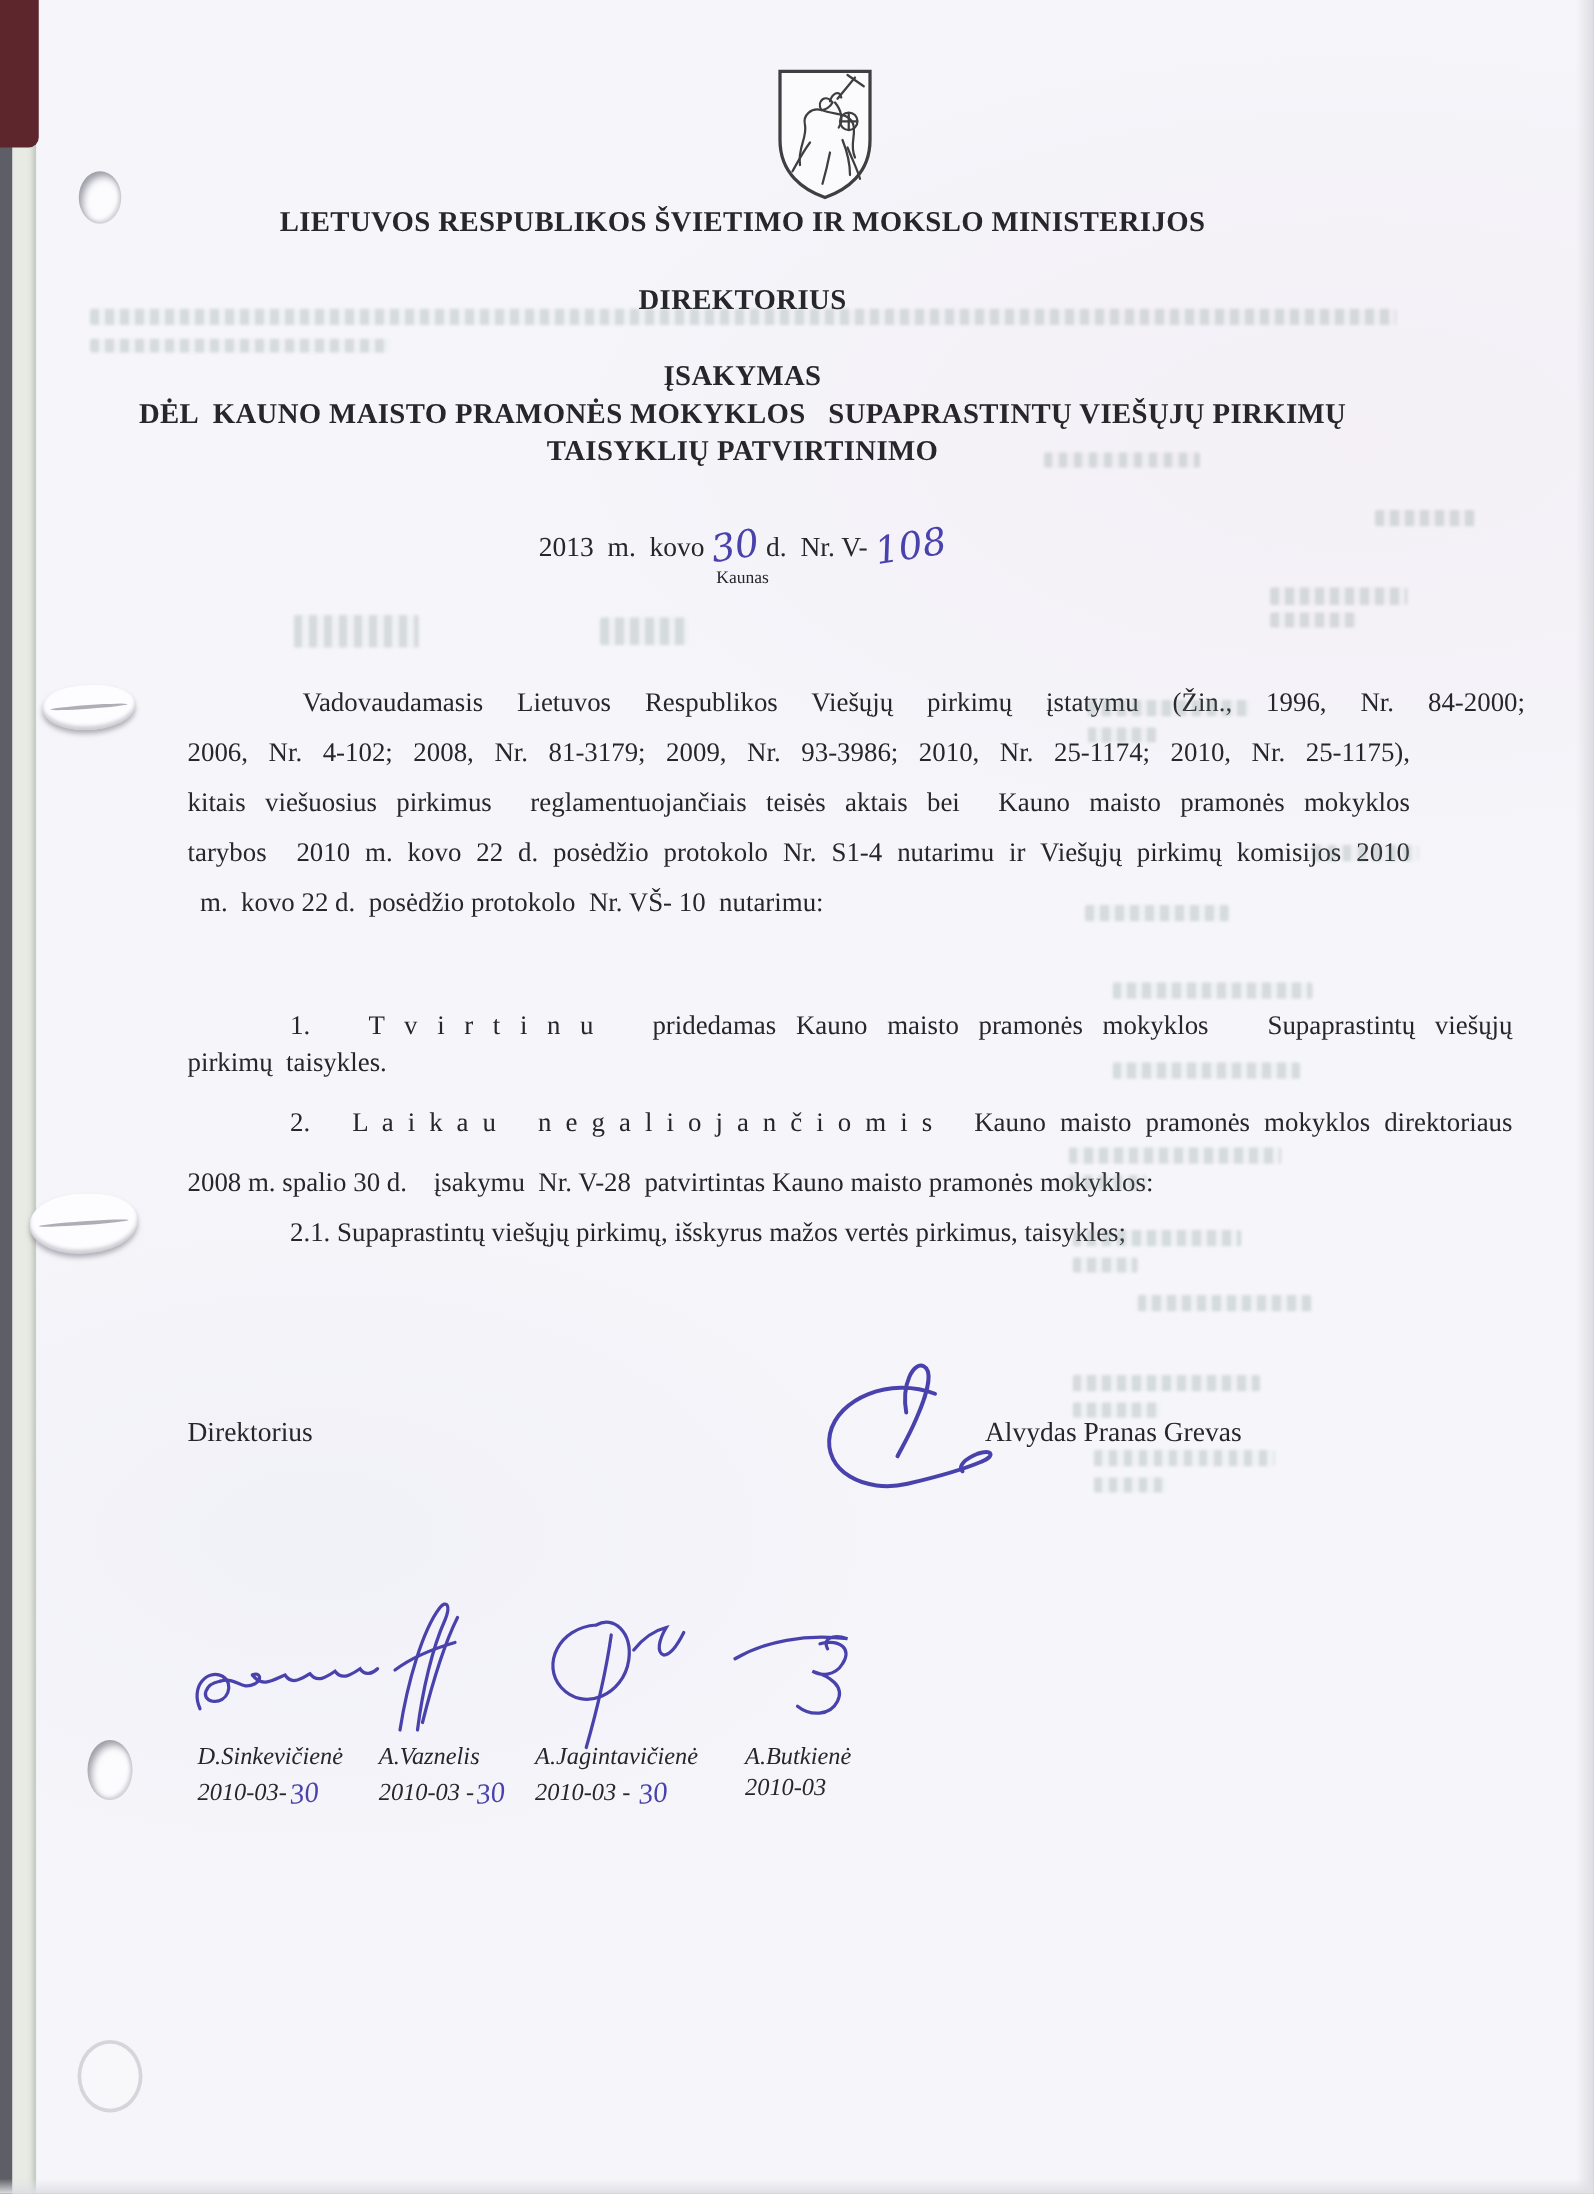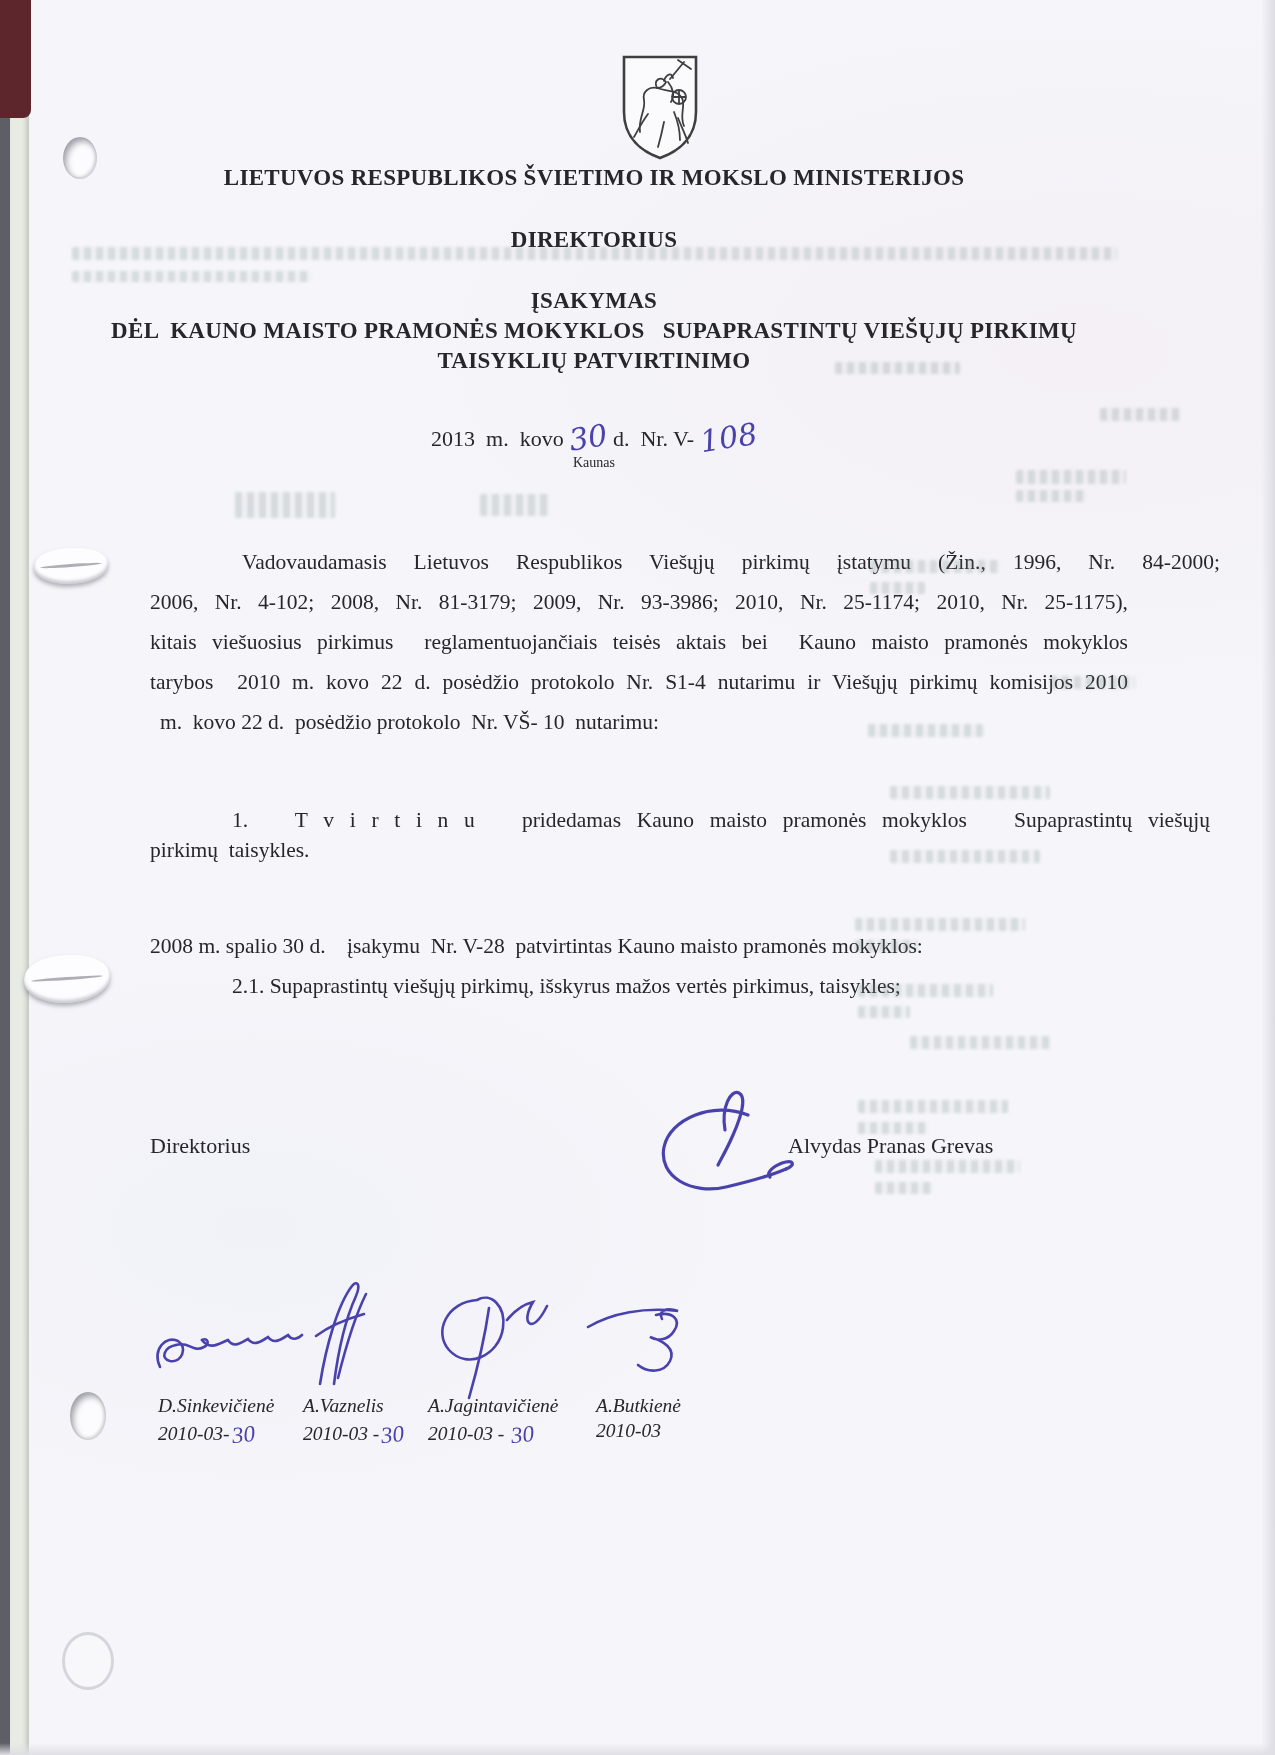--- a/index.html
+++ b/index.html
@@ -99,20 +99,21 @@
   <div class="center-line" style="top:455px;font-size:14px;">Kaunas</div>
 
   <div class="bl just ind2" style="top:543px;">Vadovaudamasis Lietuvos Respublikos Viešųjų pirkimų įstatymu (Žin., 1996, Nr. 84-2000;</div>
   <div class="bl just" style="top:583px;">2006, Nr. 4-102; 2008, Nr. 81-3179; 2009, Nr. 93-3986; 2010, Nr. 25-1174; 2010, Nr. 25-1175),</div>
   <div class="bl just" style="top:623px;">kitais viešuosius pirkimus  reglamentuojančiais teisės aktais bei  Kauno maisto pramonės mokyklos</div>
   <div class="bl just" style="top:663px;">tarybos  2010 m. kovo 22 d. posėdžio protokolo Nr. S1-4 nutarimu ir Viešųjų pirkimų komisijos 2010</div>
   <div class="bl" style="top:703px;margin-left:10px;">m.  kovo 22 d.  posėdžio protokolo  Nr. VŠ- 10  nutarimu:</div>
 
   <div class="bl just ind" style="top:783px;margin-top:18px;">1.   T v i r t i n u   pridedamas Kauno maisto pramonės mokyklos   Supaprastintų viešųjų</div>
   <div class="bl" style="top:831px;">pirkimų  taisykles.</div>
+  <div class="bl just ind" style="top:879px;">2.   L a i k a u   n e g a l i o j a n č i o m i s   Kauno maisto pramonės mokyklos direktoriaus</div>
   <div class="bl" style="top:927px;">2008 m. spalio 30 d.    įsakymu  Nr. V-28  patvirtintas Kauno maisto pramonės mokyklos:</div>
   <div class="bl ind" style="top:967px;">2.1. Supaprastintų viešųjų pirkimų, išskyrus mažos vertės pirkimus, taisykles;</div>
 
   <div class="label" style="left:150px;top:1133px;">Direktorius</div>
   <div class="label" style="left:788px;top:1133px;">Alvydas Pranas Grevas</div>
   <svg class="sig" viewBox="0 0 220 130" style="left:600px;top:1085px;width:220px;height:130px;">
     <g fill="none" stroke="currentColor" stroke-width="3.2" stroke-linecap="round">
       <path d="M125 45 C121 22 131 4 139 8 C147 12 141 32 133 50 C127 64 121 74 118 80"></path>
       <path d="M148 30 C112 16 70 34 64 62 C58 92 92 110 126 102 C152 96 172 90 186 84"></path>
       <path d="M186 84 C196 80 194 74 182 78 C172 82 166 88 170 92"></path>

